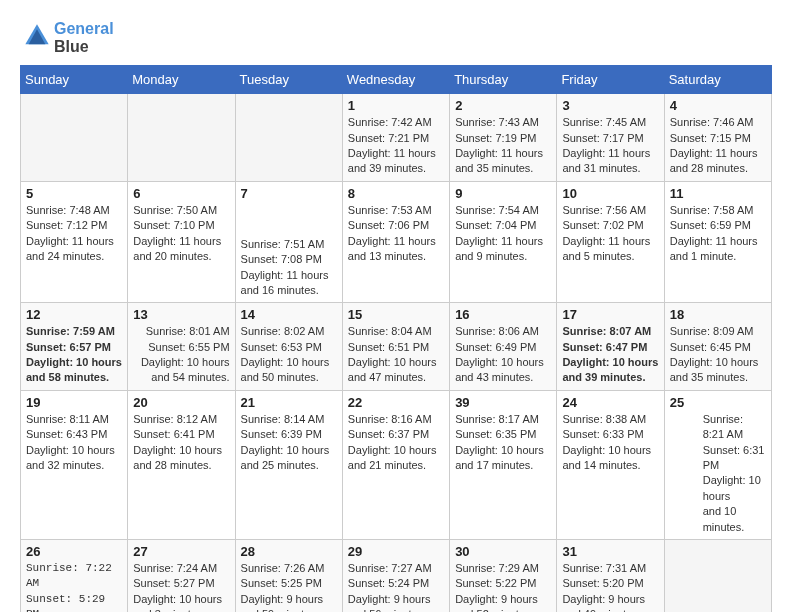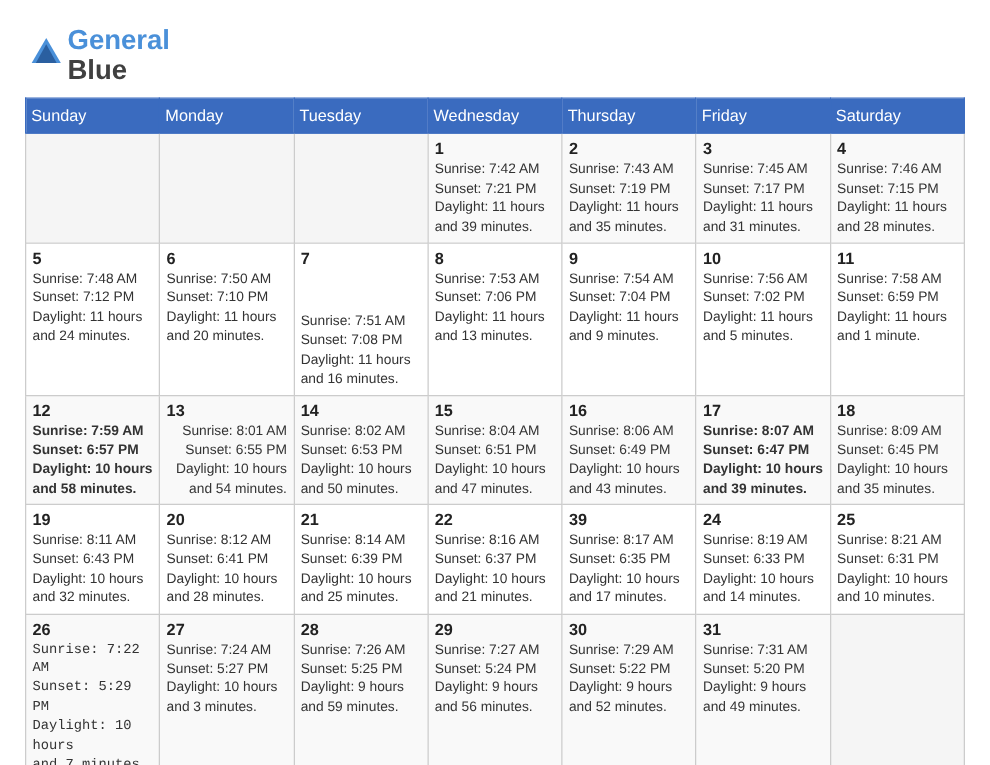--- a/index.html
+++ b/index.html
@@ -14,21 +14,21 @@
       display: flex;
       justify-content: space-between;
       align-items: flex-start;
       margin-bottom: 10px;
     }
     .logo {
       display: flex;
       align-items: center;
     }
     .logo-text {
-      font-size: 22px;
+      font-size: 16px;
       font-weight: bold;
       color: #333;
       line-height: 1.1;
     }
     .logo-text span {
       color: #4a90d9;
     }
     .logo-icon {
       width: 30px;
       height: 30px;
@@ -293,28 +293,28 @@
         </td>
         <td>
           <div class="day-num">39</div>
           <div class="day-info" style="white-space: pre-line;">Sunrise: 8:17 AM
 Sunset: 6:35 PM
 Daylight: 10 hours
 and 17 minutes.</div>
         </td>
         <td>
           <div class="day-num">24</div>
-          <div class="day-info" style="white-space: pre-line;">Sunrise: 8:19 AM
+          <div class="day-info" style="white-space: pre-line;">Sunrise: 8:38 AM
 Sunset: 6:33 PM
 Daylight: 10 hours
 and 14 minutes.</div>
         </td>
         <td>
           <div class="day-num">25</div>
-          <div class="day-info" style="white-space: pre-line;">Sunrise: 8:21 AM
+          <div class="day-info" style="white-space: pre-line; margin-left: 33px;">Sunrise: 8:21 AM
 Sunset: 6:31 PM
 Daylight: 10 hours
 and 10 minutes.</div>
         </td>
       </tr>
       <tr>
         <td>
           <div class="day-num">26</div>
           <div class="day-info" style="white-space: pre-line; font-family: Liberation Mono, monospace;">Sunrise: 7:22 AM
 Sunset: 5:29 PM

